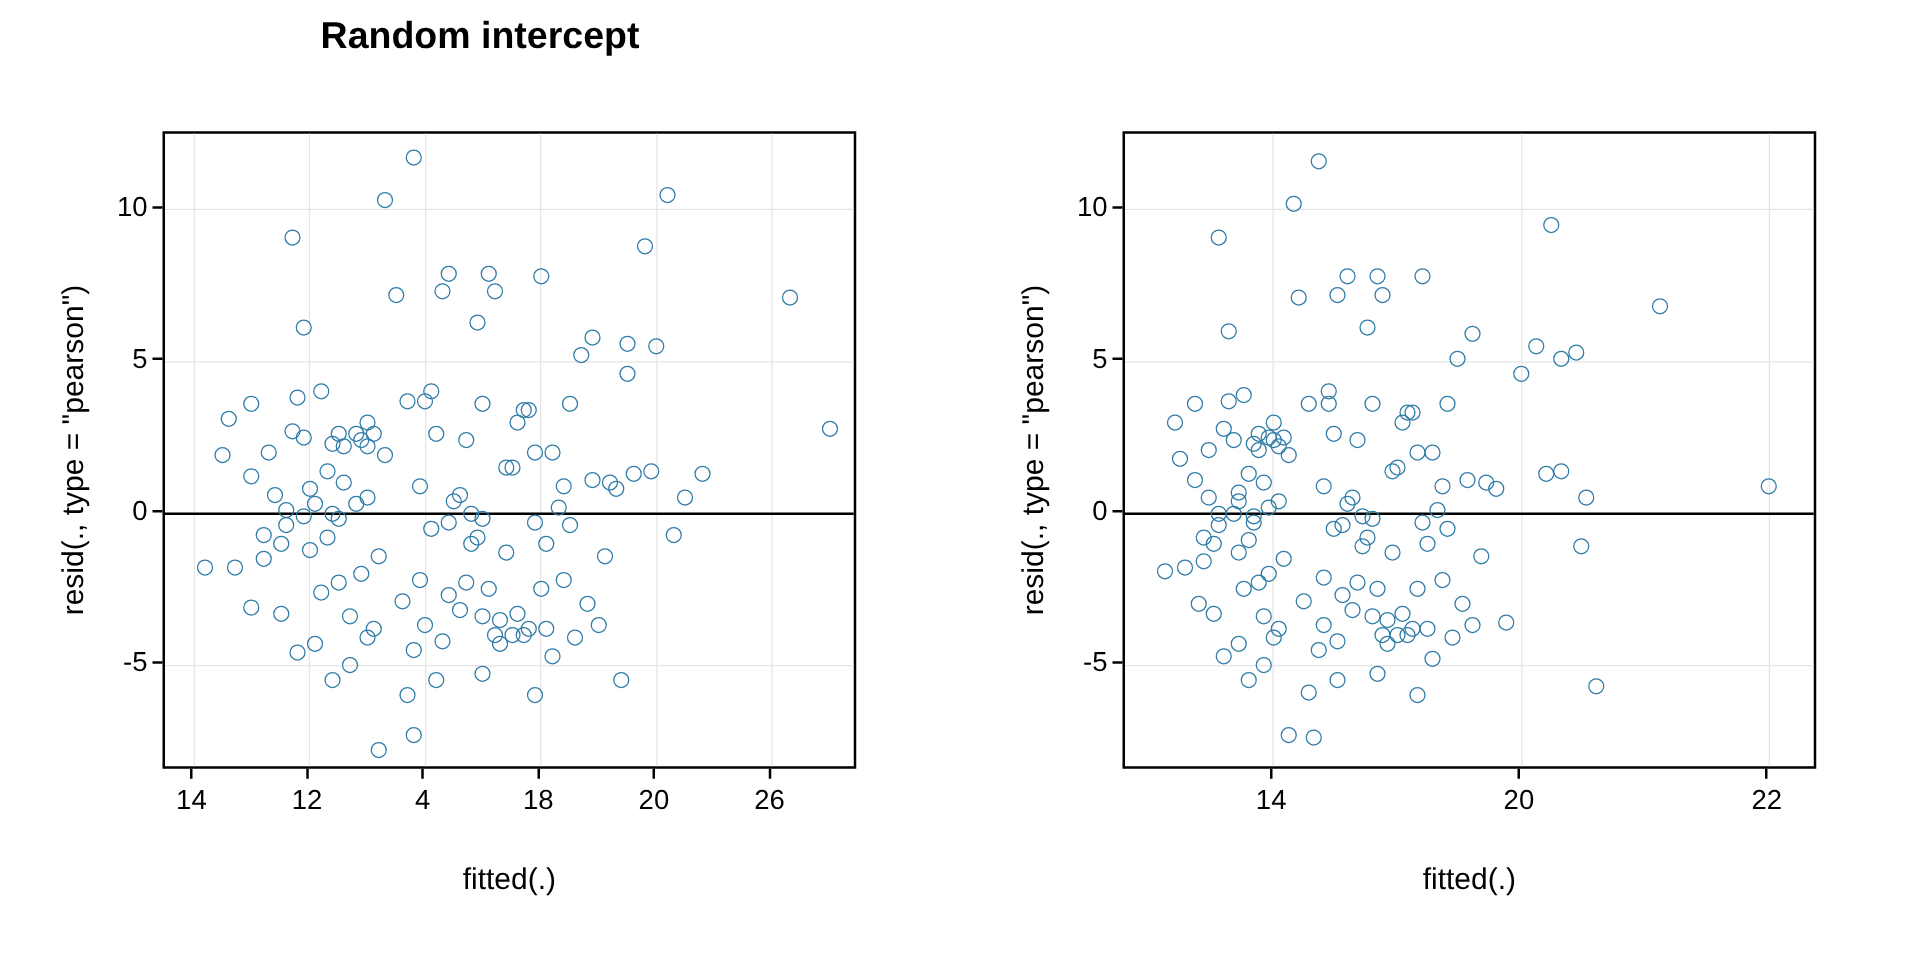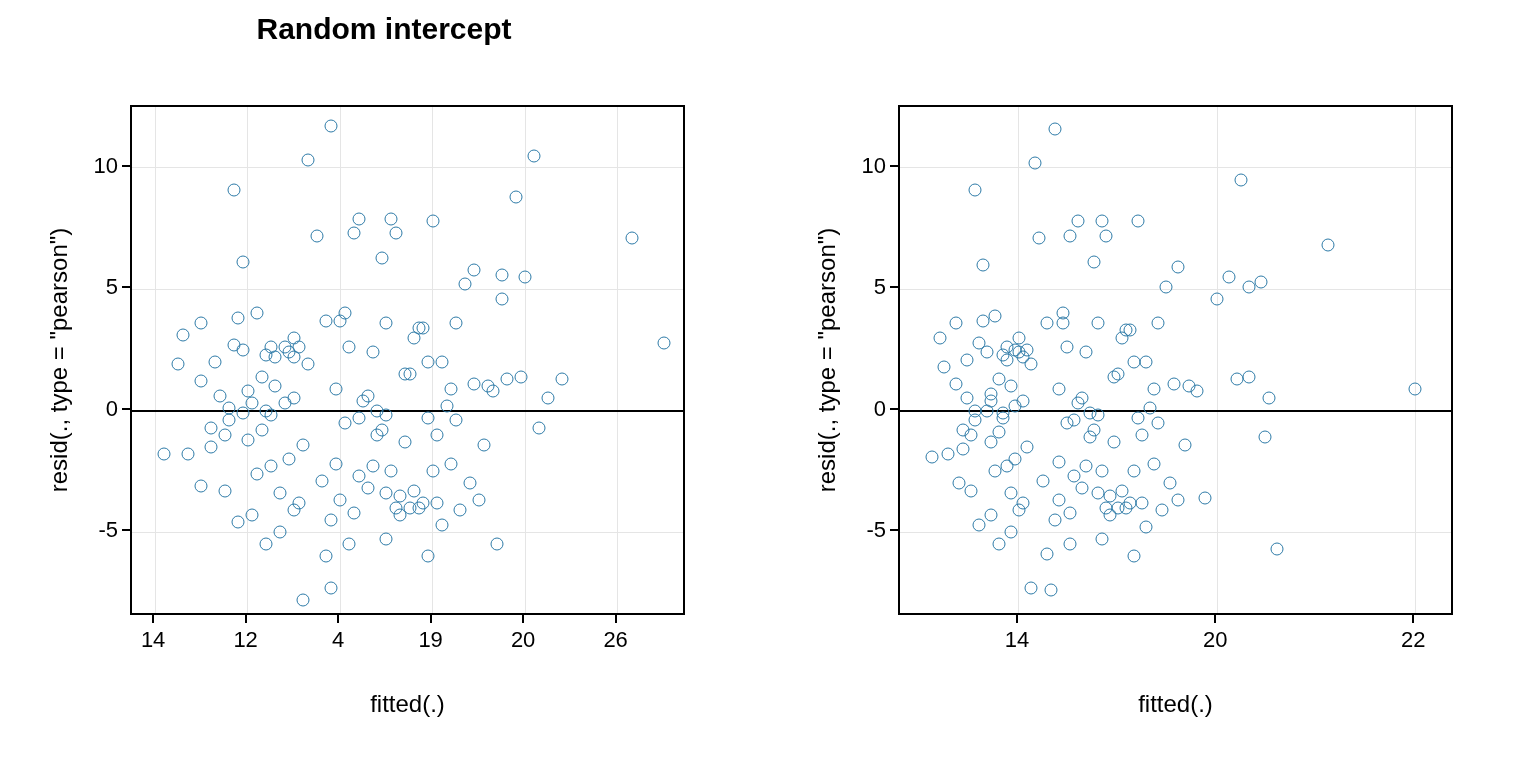--- a/index.html
+++ b/index.html
@@ -276,21 +276,21 @@
         <div class="point" style="left: 531.875px; top: 235.571px;"></div>
       </div>
     <div class="xlabel">fitted(.)</div>
   <div class="tick-mark-x" style="left: 152.125px; top: 615px;"></div>
       <div class="tick-x" style="left: 153.125px; top: 627px;">14</div>
       <div class="tick-mark-x" style="left: 244.625px; top: 615px;"></div>
       <div class="tick-x" style="left: 245.625px; top: 627px;">12</div>
       <div class="tick-mark-x" style="left: 337.125px; top: 615px;"></div>
       <div class="tick-x" style="left: 338.125px; top: 627px;">4</div>
       <div class="tick-mark-x" style="left: 429.625px; top: 615px;"></div>
-      <div class="tick-x" style="left: 430.625px; top: 627px;">19</div>
+      <div class="tick-x" style="left: 430.625px; top: 627px;">18</div>
       <div class="tick-mark-x" style="left: 522.125px; top: 615px;"></div>
       <div class="tick-x" style="left: 523.125px; top: 627px;">20</div>
       <div class="tick-mark-x" style="left: 614.625px; top: 615px;"></div>
       <div class="tick-x" style="left: 615.625px; top: 627px;">26</div>
       <div class="tick-mark-y" style="left: 122px; top: 529px;"></div>
       <div class="tick-y" style="left: 118px; top: 530px;">-5</div>
       <div class="tick-mark-y" style="left: 122px; top: 407.571px;"></div>
       <div class="tick-y" style="left: 118px; top: 408.571px;">0</div>
       <div class="tick-mark-y" style="left: 122px; top: 286.143px;"></div>
       <div class="tick-y" style="left: 118px; top: 287.143px;">5</div>

